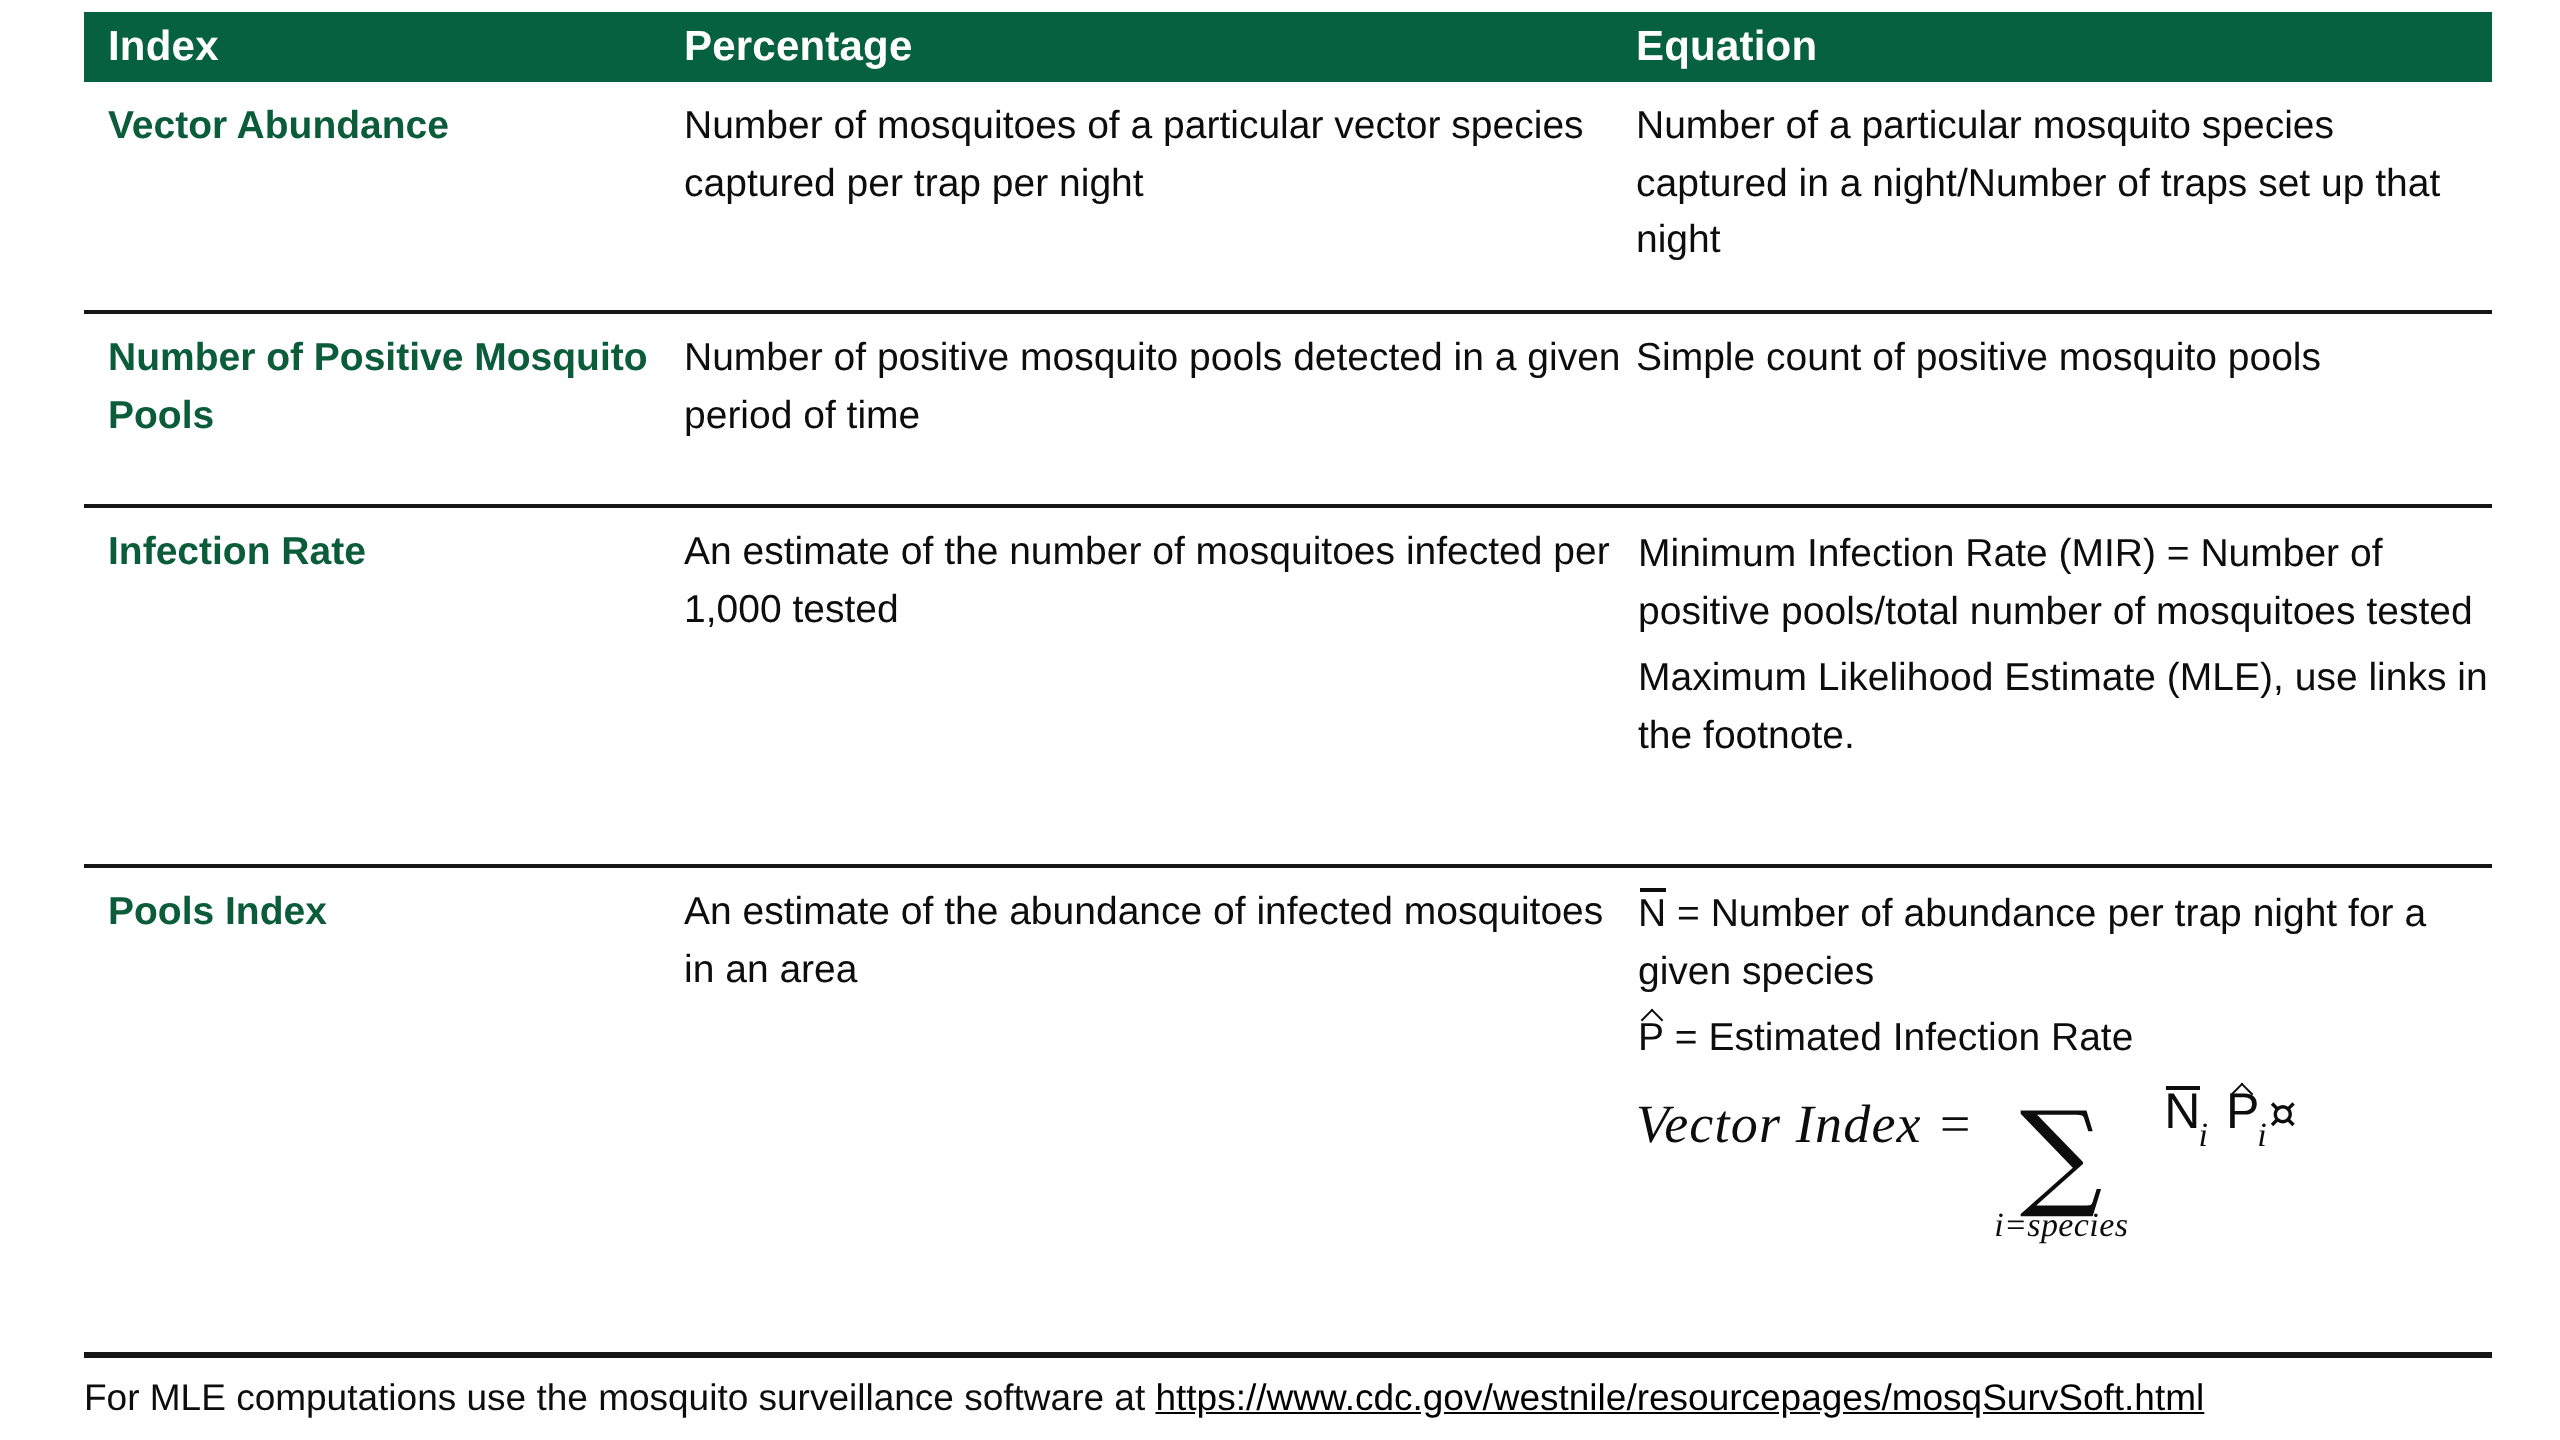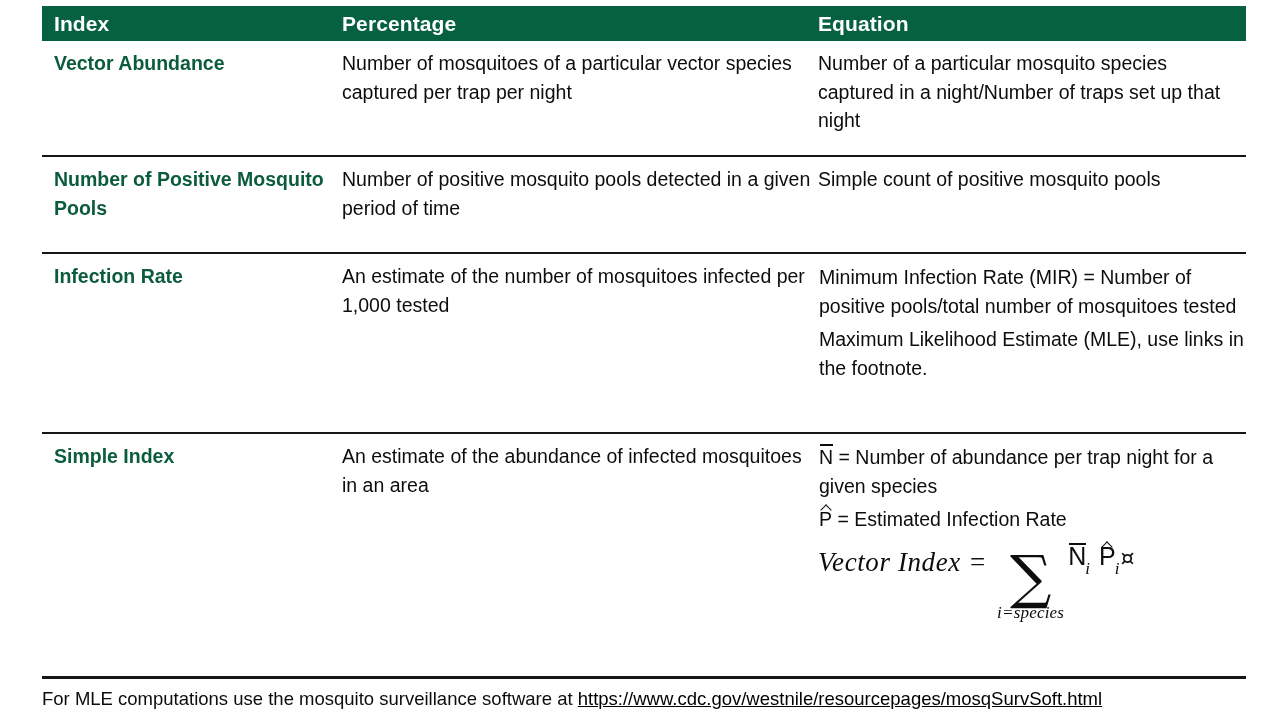--- a/index.html
+++ b/index.html
@@ -145,20 +145,21 @@
   .f-sum .lim {
     font-size: 17px;
     font-style: italic;
     margin-top: -2px;
     letter-spacing: 0.2px;
   }
   .f-terms {
     font-family: "Liberation Sans", sans-serif;
     font-style: normal;
     font-size: 25px;
+    margin-left: 14px;
     position: relative;
     top: -6px;
   }
   .f-terms .sub {
     font-family: "Liberation Serif", serif;
     font-style: italic;
     font-size: 17px;
     vertical-align: sub;
     position: relative;
     top: 3px;
@@ -222,21 +223,21 @@
     <div class="trow r4">
       <div class="idx col-index">Infection Rate</div>
       <div class="txt col-desc">An estimate of the number of mosquitoes infected per 1,000 tested</div>
       <div class="txt col-eq">
         <p>Minimum Infection Rate (MIR) = Number of positive pools/total number of mosquitoes tested</p>
         <p>Maximum Likelihood Estimate (MLE), use links in the footnote.</p>
       </div>
     </div>
 
     <div class="trow r5">
-      <div class="idx col-index">Simple Index</div>
+      <div class="idx col-index">Pools Index</div>
       <div class="txt col-desc">An estimate of the abundance of infected mosquitoes in an area</div>
       <div class="txt col-eq">
 
         <p><span class="ovl">N</span><span> = Number of abundance per trap night for a given species</span></p>
 
         <p><span class="hat">P</span><span> = Estimated Infection Rate</span></p>
 
         <div class="formula">
           <span class="f-lhs">Vector Index  =</span>
           <span class="f-sum">

